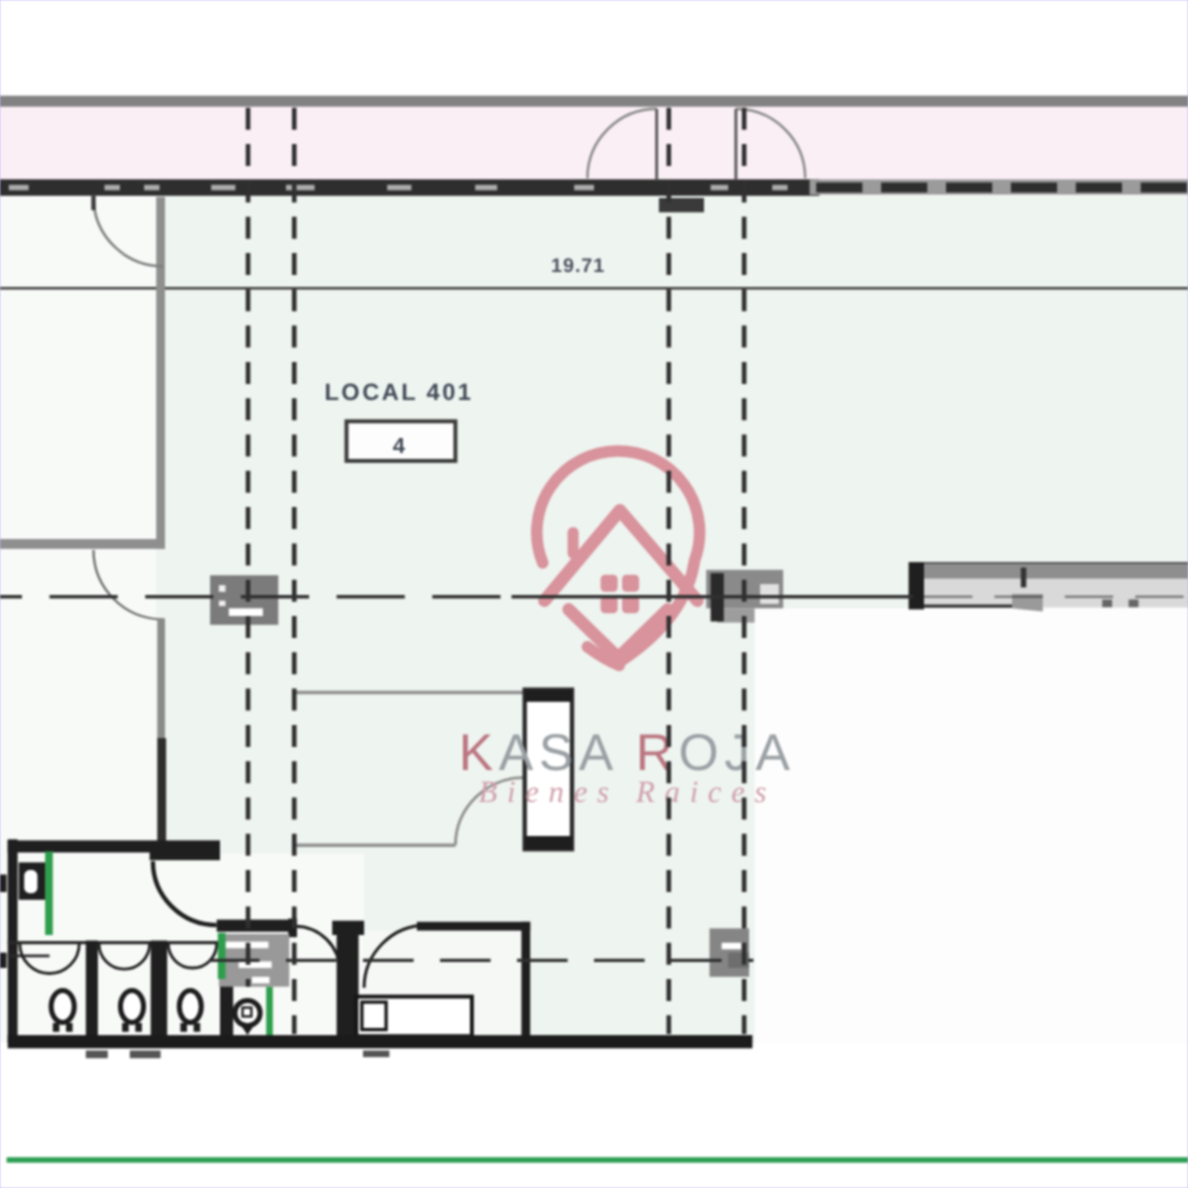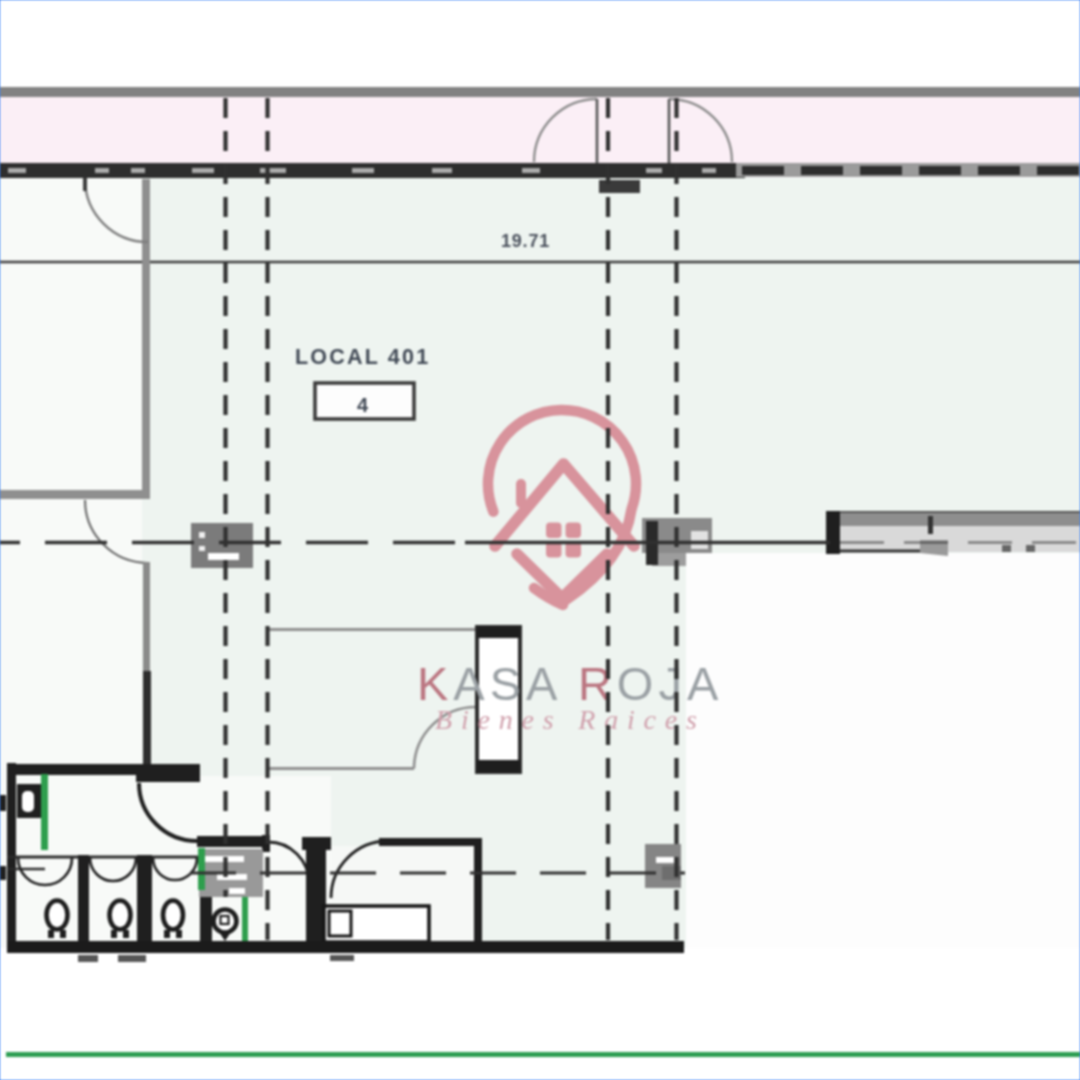--- a/index.html
+++ b/index.html
@@ -1,16 +1,16 @@
 <!DOCTYPE html>
 <html><head>
 <meta charset="utf-8">
 <style>
   html,body{margin:0;padding:0;background:#ffffff;}
-  #page{width:1080px;height:1080px;position:relative;overflow:hidden;background:#3b82f6;
+  #page{width:1080px;height:1080px;position:relative;overflow:hidden;background:#c4b5fd;
         font-family:"Liberation Sans", sans-serif;}
 </style>
 </head>
 <body>
 <div id="page">
 <svg style="filter: blur(0.8px)" width="1080" height="1080" viewBox="0 0 1080 1080">
 
   <rect x="0" y="0" width="1080" height="1080" fill="#ffffff"></rect>
 
   <rect x="0" y="178" width="1080" height="777" fill="#eef4f0"></rect>

